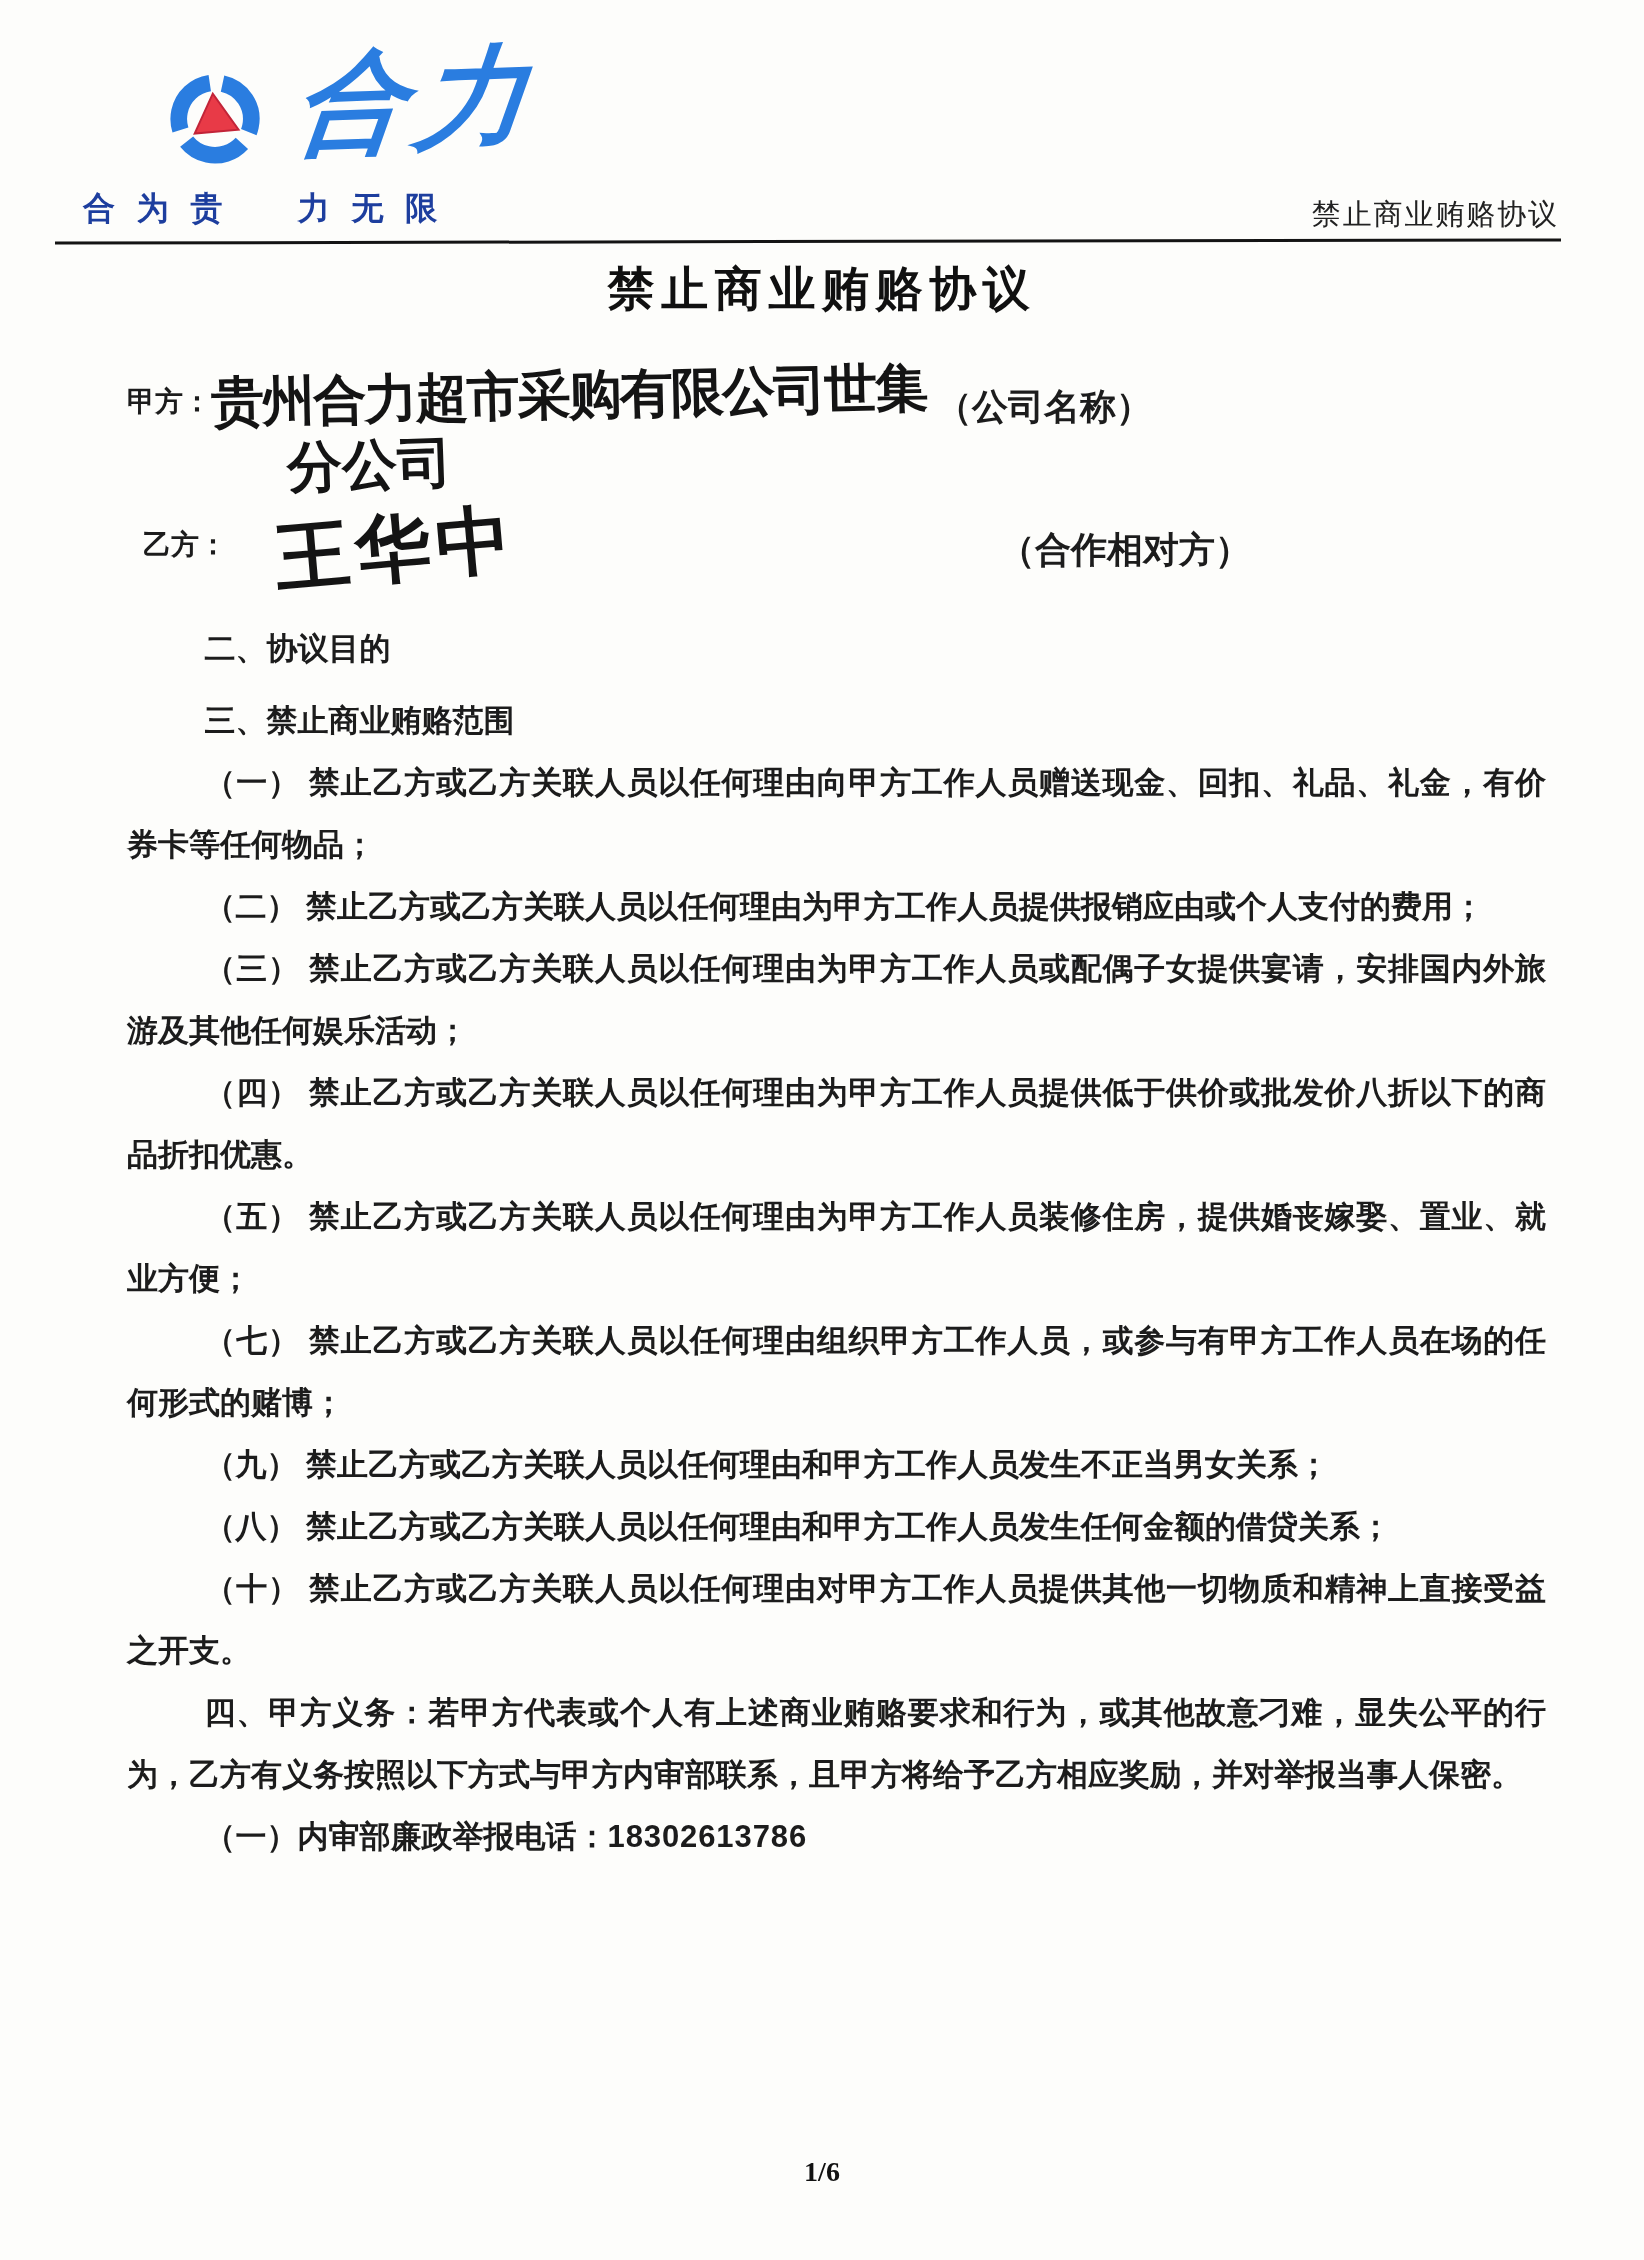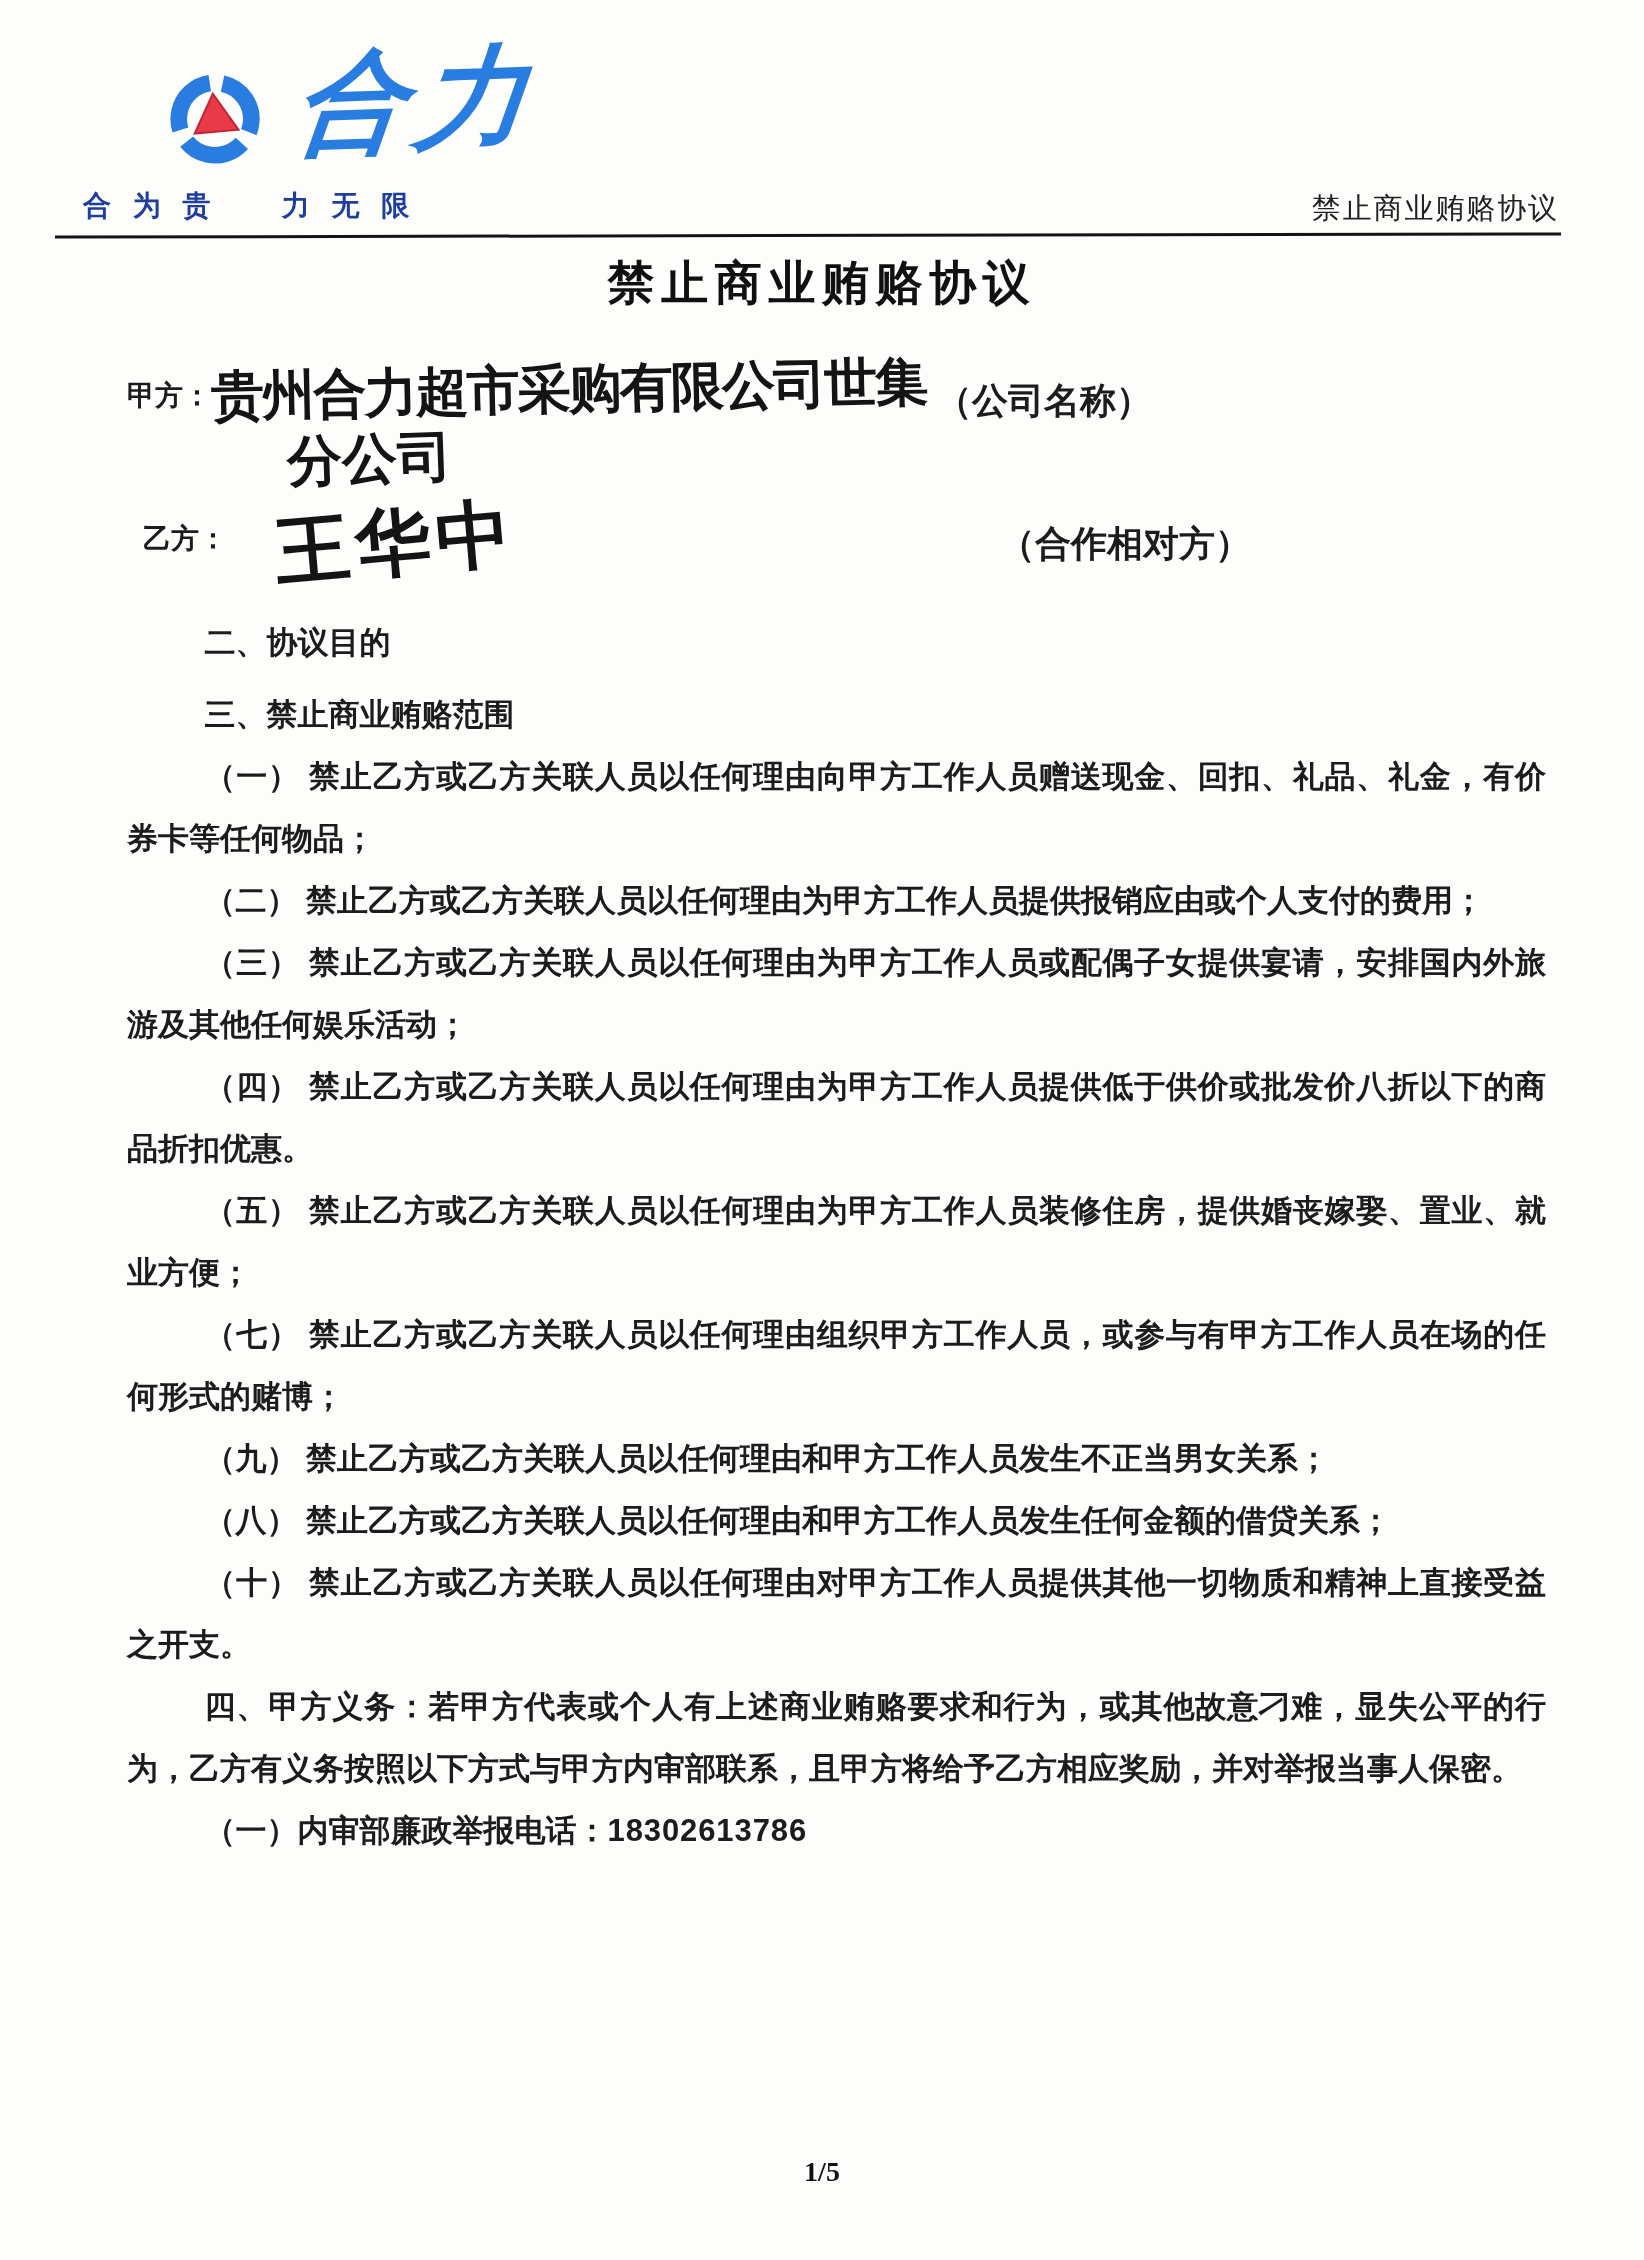--- a/index.html
+++ b/index.html
@@ -20,21 +20,21 @@
   .logo-row { display: flex; align-items: flex-start; }
   .logo-mark { width: 98px; height: 102px; margin-left: 111px; margin-top: 24.5px; }
   .logo-wordmark {
     font-size: 111px; line-height: 1; font-weight: 900; font-style: italic;
     color: #2a7de0; margin-left: 32px; margin-top: 1.9px;
     transform: skewX(-8deg) rotate(-2deg);
     letter-spacing: 9.4px; white-space: nowrap;
   }
   .tagline {
     margin-top: 17px; margin-left: 28px;
-    font-size: 28px; font-weight: 700; color: #1d3e9e;
+    font-size: 32px; font-weight: 700; color: #1d3e9e;
     letter-spacing: 21.7px; white-space: nowrap;
   }
   .header-doc-label {
     position: absolute; right: 85px; bottom: 7.5px;
     font-size: 29px; color: #222; letter-spacing: 1.9px;
   }
   .header-rule {
     margin-top: 9.4px; border: none;
     border-bottom: 3.8px solid #141414;
     transform: rotate(-0.12deg);
@@ -137,16 +137,16 @@
       <p class="sec-item">（九） 禁止乙方或乙方关联人员以任何理由和甲方工作人员发生不正当男女关系；</p>
       <p class="sec-item">（八） 禁止乙方或乙方关联人员以任何理由和甲方工作人员发生任何金额的借贷关系；</p>
       <p class="sec-item">（十） 禁止乙方或乙方关联人员以任何理由对甲方工作人员提供其他一切物质和精神上直接受益之开支。</p>
 
       <p class="sec-para"><span class="runin-heading">四、甲方义务：</span><span class="runin-body">若甲方代表或个人有上述商业贿赂要求和行为，或其他故意刁难，显失公平的行为，乙方有义务按照以下方式与甲方内审部联系，且甲方将给予乙方相应奖励，并对举报当事人保密。</span></p>
       <p class="sec-item"><span>（一）内审部廉政举报电话：</span><span class="phone-number">18302613786</span></p>
     </div>
 
   </div>
 
-  <div class="footer-pagenum">1/5</div>
+  <div class="footer-pagenum">1/6</div>
 
 </div>
 
 
 </body></html>

